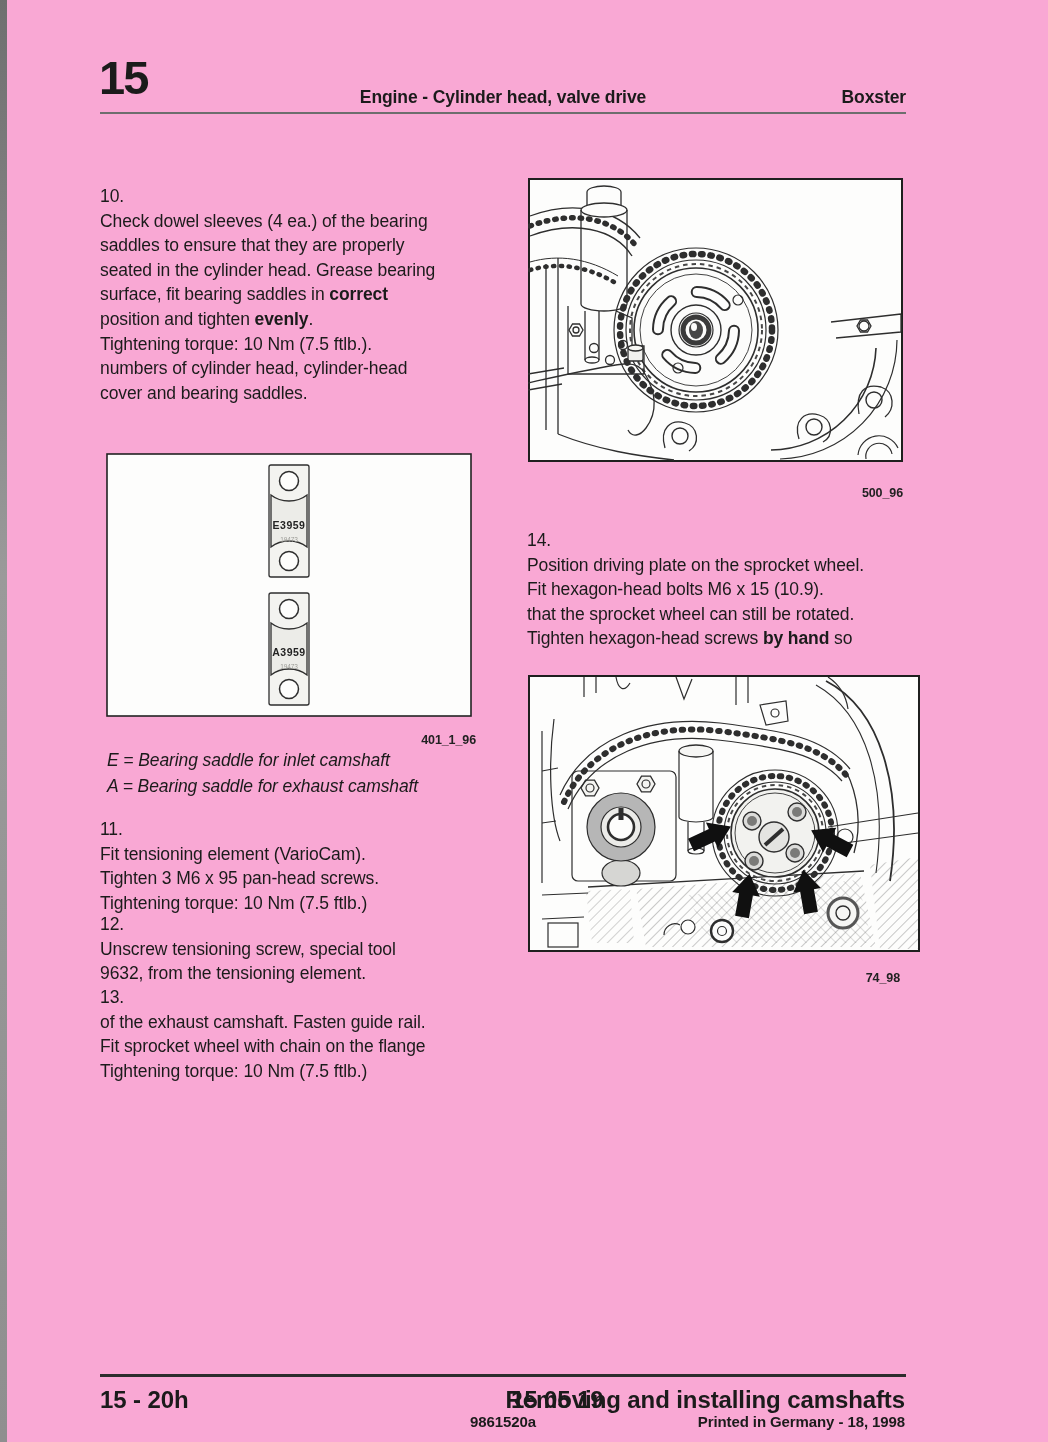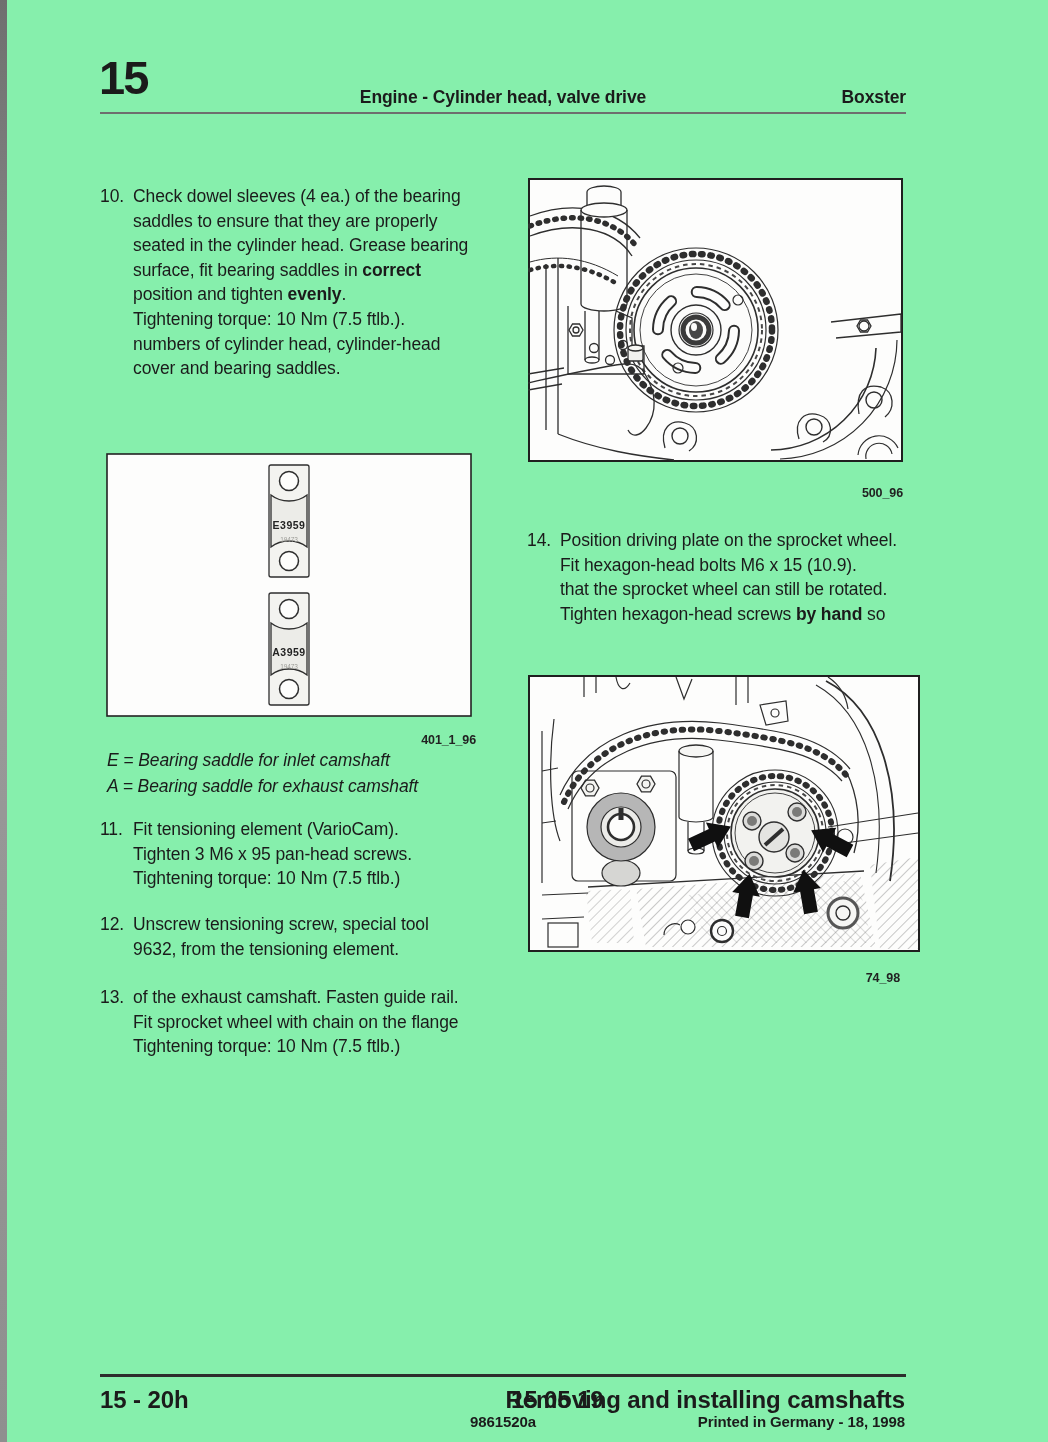--- a/index.html
+++ b/index.html
@@ -1,27 +1,27 @@
 <!DOCTYPE html>
 <html><head>
 <meta charset="utf-8">
 <style>
   html,body{margin:0;padding:0;background:#e8e8e8;}
-  .page{position:relative;width:1048px;height:1442px;margin:0 auto;background:#86efac;
+  .page{position:relative;width:1048px;height:1442px;margin:0 auto;background:#f9a8d4;
         font-family:"Liberation Sans",sans-serif;color:#1b1b1b;overflow:hidden;
         letter-spacing:-0.1px;text-decoration:underline;}
   .scan-edge{position:absolute;left:0;top:0;width:7px;height:1442px;
         background:linear-gradient(180deg,#6f6f6f,#9a9a9a 40%,#8f8f8f);}
   
   .chapter{position:absolute;left:99px;top:50px;font-size:47px;font-weight:bold;letter-spacing:-2px;}
   .h-title{position:absolute;left:100px;top:87px;width:806px;text-align:center;font-weight:bold;font-size:17.5px;}
   .h-model{position:absolute;left:100px;top:87px;width:806px;text-align:right;font-weight:bold;font-size:17.5px;}
   .h-rule{position:absolute;left:100px;top:112px;width:806px;height:2px;background:#6e6e6e;}
   
-  .step{position:absolute;display:flex;font-size:17.5px;line-height:24.6px;}
+  .step{position:absolute;display:flex;font-size:17.5px;line-height:24.6px;flex-direction:column;}
   .step .num{flex:none;width:33px;}
   .b{font-weight:bold;}
   .caption{position:absolute;font-style:italic;font-size:17.5px;line-height:26px;}
   
   .figbox{position:absolute;}
   .figlabel{position:absolute;font-size:12.5px;font-weight:600;color:#222;}
   
   .f-rule{position:absolute;left:100px;top:1374px;width:806px;height:3px;background:#2d2d2d;}
   .f-item{position:absolute;font-weight:bold;}
   .f-big{font-size:24px;top:1386px;}

